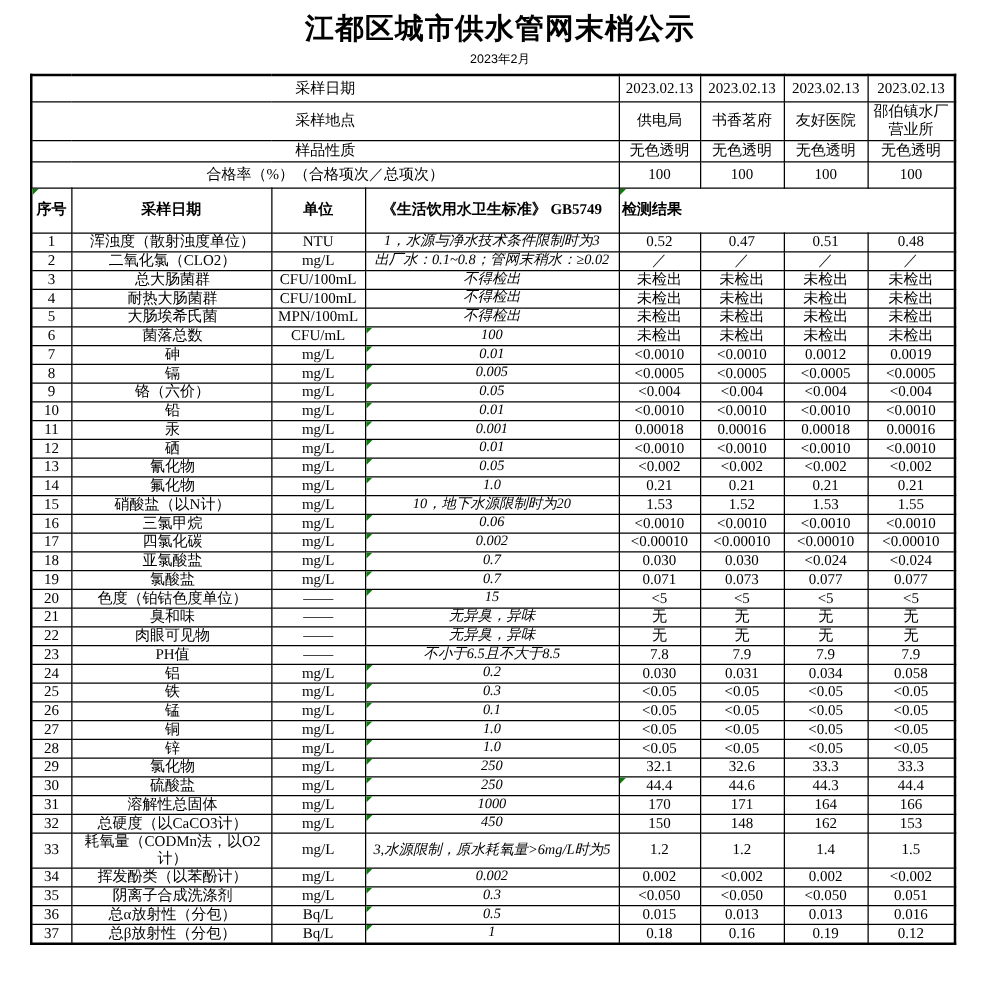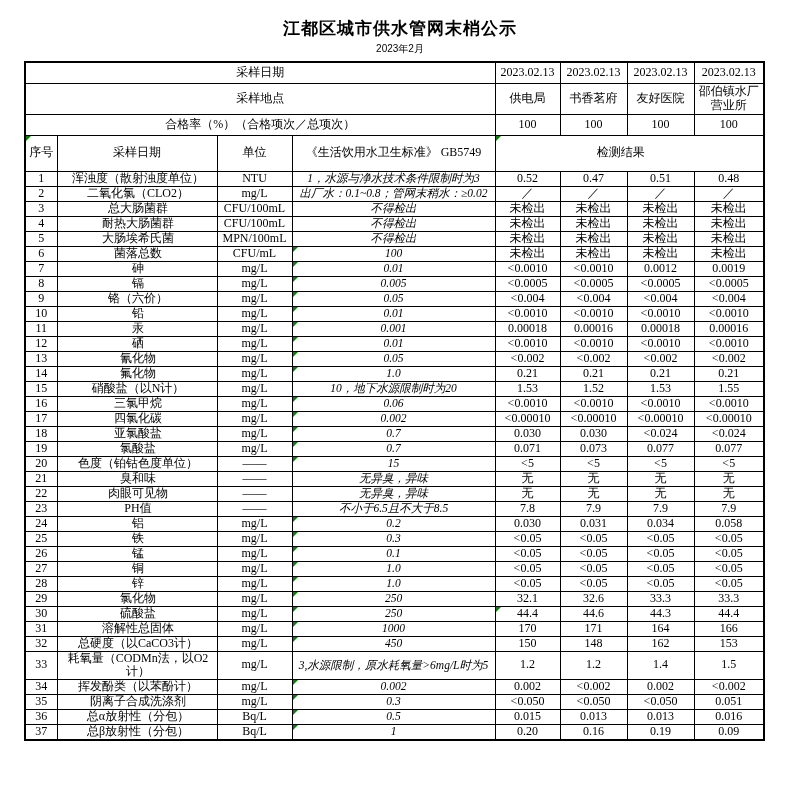--- a/index.html
+++ b/index.html
@@ -3,23 +3,23 @@
 <meta charset="utf-8">
 <style>
   :root { --flag: #0c7c0c; --line: #000; }
   html,body { margin:0; padding:0; background:#fff; }
   body {
     width:800px; height:805px; overflow:hidden;
     font-family:"Liberation Serif","DejaVu Serif",serif;
     color:#000;
   }
   .title {
-    text-align:center; margin:17px 0 2px 0;
+    text-align:center; margin:7px 0 2px 0;
     font-family:"Liberation Sans","DejaVu Sans",sans-serif;
-    font-weight:bold; font-size:17px; letter-spacing:1px;
+    font-weight:bold; font-size:23px; letter-spacing:1px;
   }
   .subtitle {
     text-align:center; margin:0 0 5px 0;
     font-family:"Liberation Sans","DejaVu Sans",sans-serif;
     font-size:10px;
   }
   table {
     border-collapse:collapse; table-layout:fixed;
     width:739px; margin-left:24px;
     border:2px solid var(--line);
@@ -27,26 +27,26 @@
   td {
     border:1px solid var(--line);
     font-size:12px; line-height:1.15;
     text-align:center; vertical-align:middle;
     padding:0 2px; position:relative; overflow:hidden;
     white-space:nowrap;
   }
   tr.h21 { height:21px; }
   tr.h31 { height:31px; }
   tr.h17 { height:17px; }
-  tr.head { height:36px; }
+  tr.head { height:36px;font-weight:bold; }
   tr.data { height:15px; }
   td.wrap { white-space:normal; }
   td.item { text-align:center; padding-left:4px; white-space:normal; }
   td.std  { font-size:11.5px;font-style:italic; }
-  td.res-head { text-align:center; padding-right:19px; }
+  td.res-head { text-align:left; padding-right:19px; }
   .flag {
     position:absolute; top:0; left:0; width:0; height:0;
     border-top:5px solid var(--flag);
     border-right:5px solid transparent;
   }
 </style>
 </head>
 <body>
 
 <div class="title">江都区城市供水管网末梢公示</div>
@@ -71,20 +71,27 @@
       <td>2023.02.13</td>
       <td>2023.02.13</td>
     </tr>
     <tr class="h31">
       <td colspan="4">采样地点</td>
       <td class="wrap">供电局</td>
       <td class="wrap">书香茗府</td>
       <td class="wrap">友好医院</td>
       <td class="wrap">邵伯镇水厂营业所</td>
     </tr>
+    <tr class="h17">
+      <td colspan="4">样品性质</td>
+      <td>无色透明</td>
+      <td>无色透明</td>
+      <td>无色透明</td>
+      <td>无色透明</td>
+    </tr>
     <tr class="h21">
       <td colspan="4">合格率（%）（合格项次／总项次）</td>
       <td>100</td>
       <td>100</td>
       <td>100</td>
       <td>100</td>
     </tr>
     <tr class="head">
       <td>
         <span class="flag"></span>
@@ -458,19 +465,19 @@
         <td>0.015</td>
         <td>0.013</td>
         <td>0.013</td>
         <td>0.016</td>
       </tr>
       <tr class="data">
         <td>37</td>
         <td class="item">总β放射性（分包）</td>
         <td>Bq/L</td>
         <td class="std">1<span class="flag"></span></td>
-        <td>0.20</td>
+        <td>0.18</td>
         <td>0.16</td>
         <td>0.19</td>
-        <td>0.09</td>
+        <td>0.12</td>
       </tr>
     </tbody>
 </table>
 
 </body></html>

